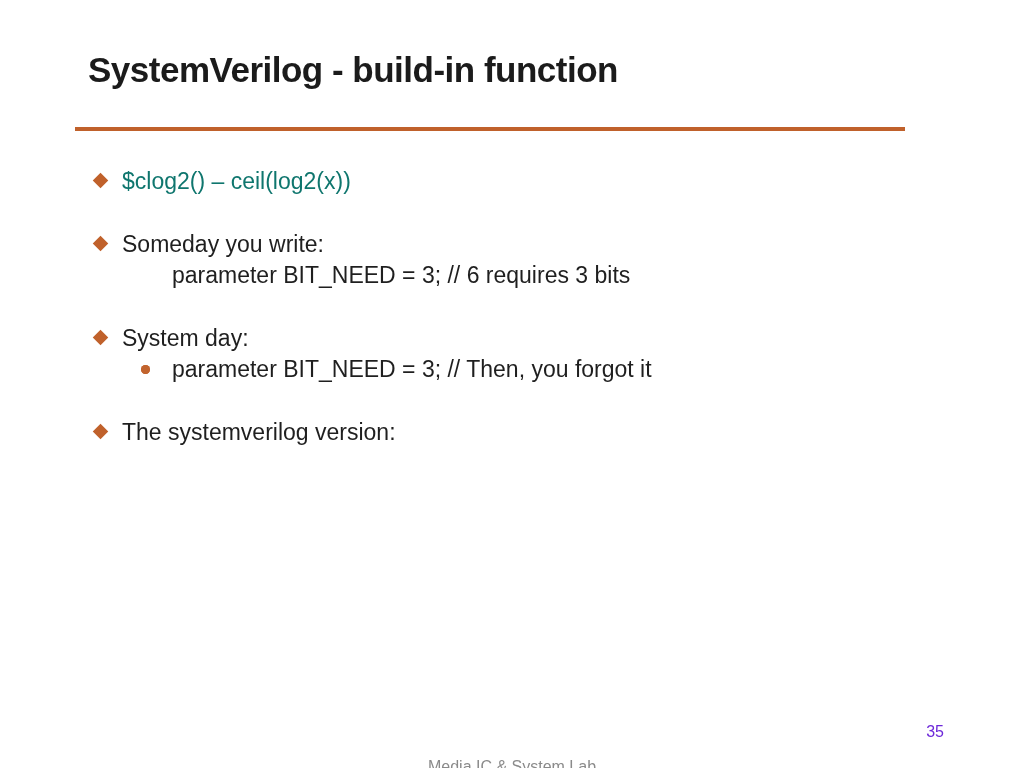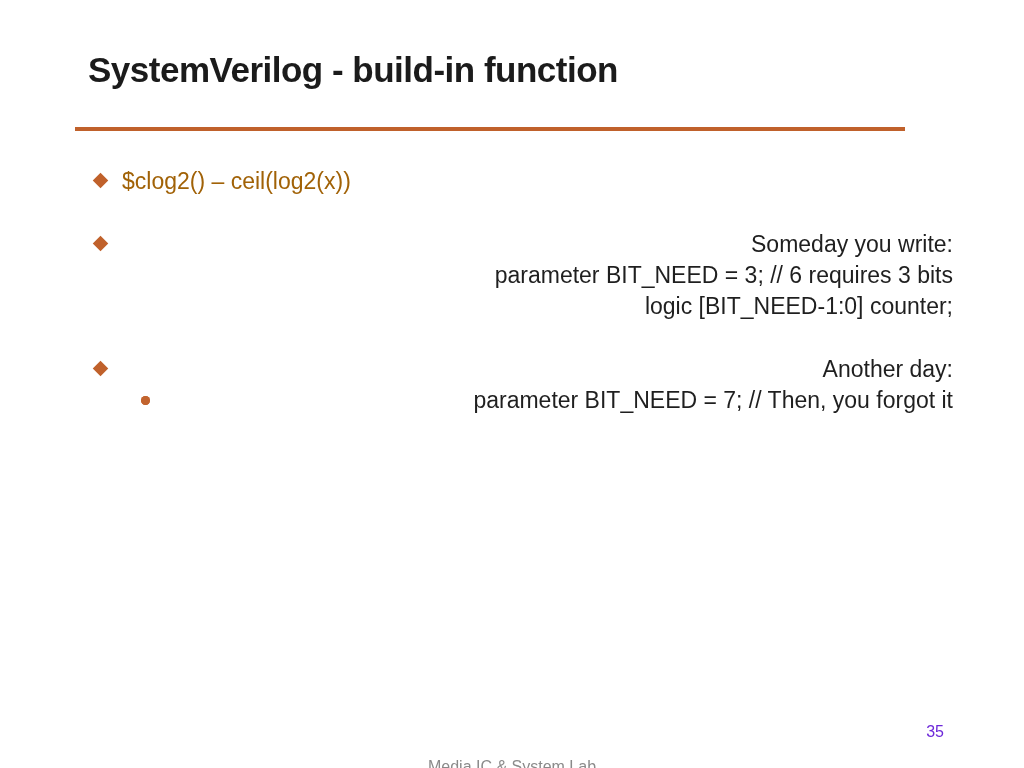--- a/index.html
+++ b/index.html
@@ -36,36 +36,36 @@
   .content {
     position: absolute;
     left: 93px;
     top: 166px;
     width: 860px;
     font-size: 23px;
     line-height: 31px;
     color: #1f1f1f;
   }
   .group { margin: 0; }
-  .group + .group { margin-top: 32px; text-align: right; }
+  .group + .group { margin-top: 32px; }
   .l1 {
     position: relative;
     padding-left: 29px;
     white-space: nowrap;
   }
   .l1 .diamond {
     position: absolute;
     left: 2px;
     top: 9px;
     width: 11px;
     height: 11px;
     background: #C0612B;
     transform: rotate(45deg);
   }
-  .l1-text.red { color: #a16207; text-align: center; }
+  .l1-text.red { color: #0f766e; text-align: center; }
   .l2 {
     position: relative;
     padding-left: 79px;
     white-space: nowrap;
   }
   .l2 .dot {
     position: absolute;
     left: 48px;
     top: 11px;
     width: 9px;
@@ -110,40 +110,41 @@
     </div>
 
     <div class="group">
       <div class="l1">
         <span class="diamond"></span>
         <span class="l1-text">Someday you write:</span>
       </div>
       <div class="l2">
         <span>parameter BIT_NEED = 3; // 6 requires 3 bits</span>
       </div>
+    </div>
+
+    <div class="group">
+      <div class="l1">
+        <span class="diamond"></span>
+        <span class="l1-text">System day:</span>
+      </div>
       <div class="l2">
-        <span>logic [BIT_NEED-1:0] counter;</span>
+        <span class="dot"></span>
+      </div>
+      <div class="l2">
+        <span class="dot"></span>
+        <span>parameter BIT_NEED = 3; // Then, you forgot it</span>
       </div>
     </div>
 
     <div class="group">
       <div class="l1">
         <span class="diamond"></span>
-        <span class="l1-text">Another day:</span>
+        <span class="l1-text">The systemverilog version:</span>
       </div>
-      <div class="l2">
-        <span class="dot"></span>
-      </div>
-      <div class="l2">
-        <span class="dot"></span>
-        <span>parameter BIT_NEED = 7; // Then, you forgot it</span>
-      </div>
-    </div>
-
-    <div class="group">
     </div>
 
   </div>
 
   <div class="footer-label">Media IC &amp; System Lab</div>
 
   <div class="page-number">35</div>
 
 </div>
 

